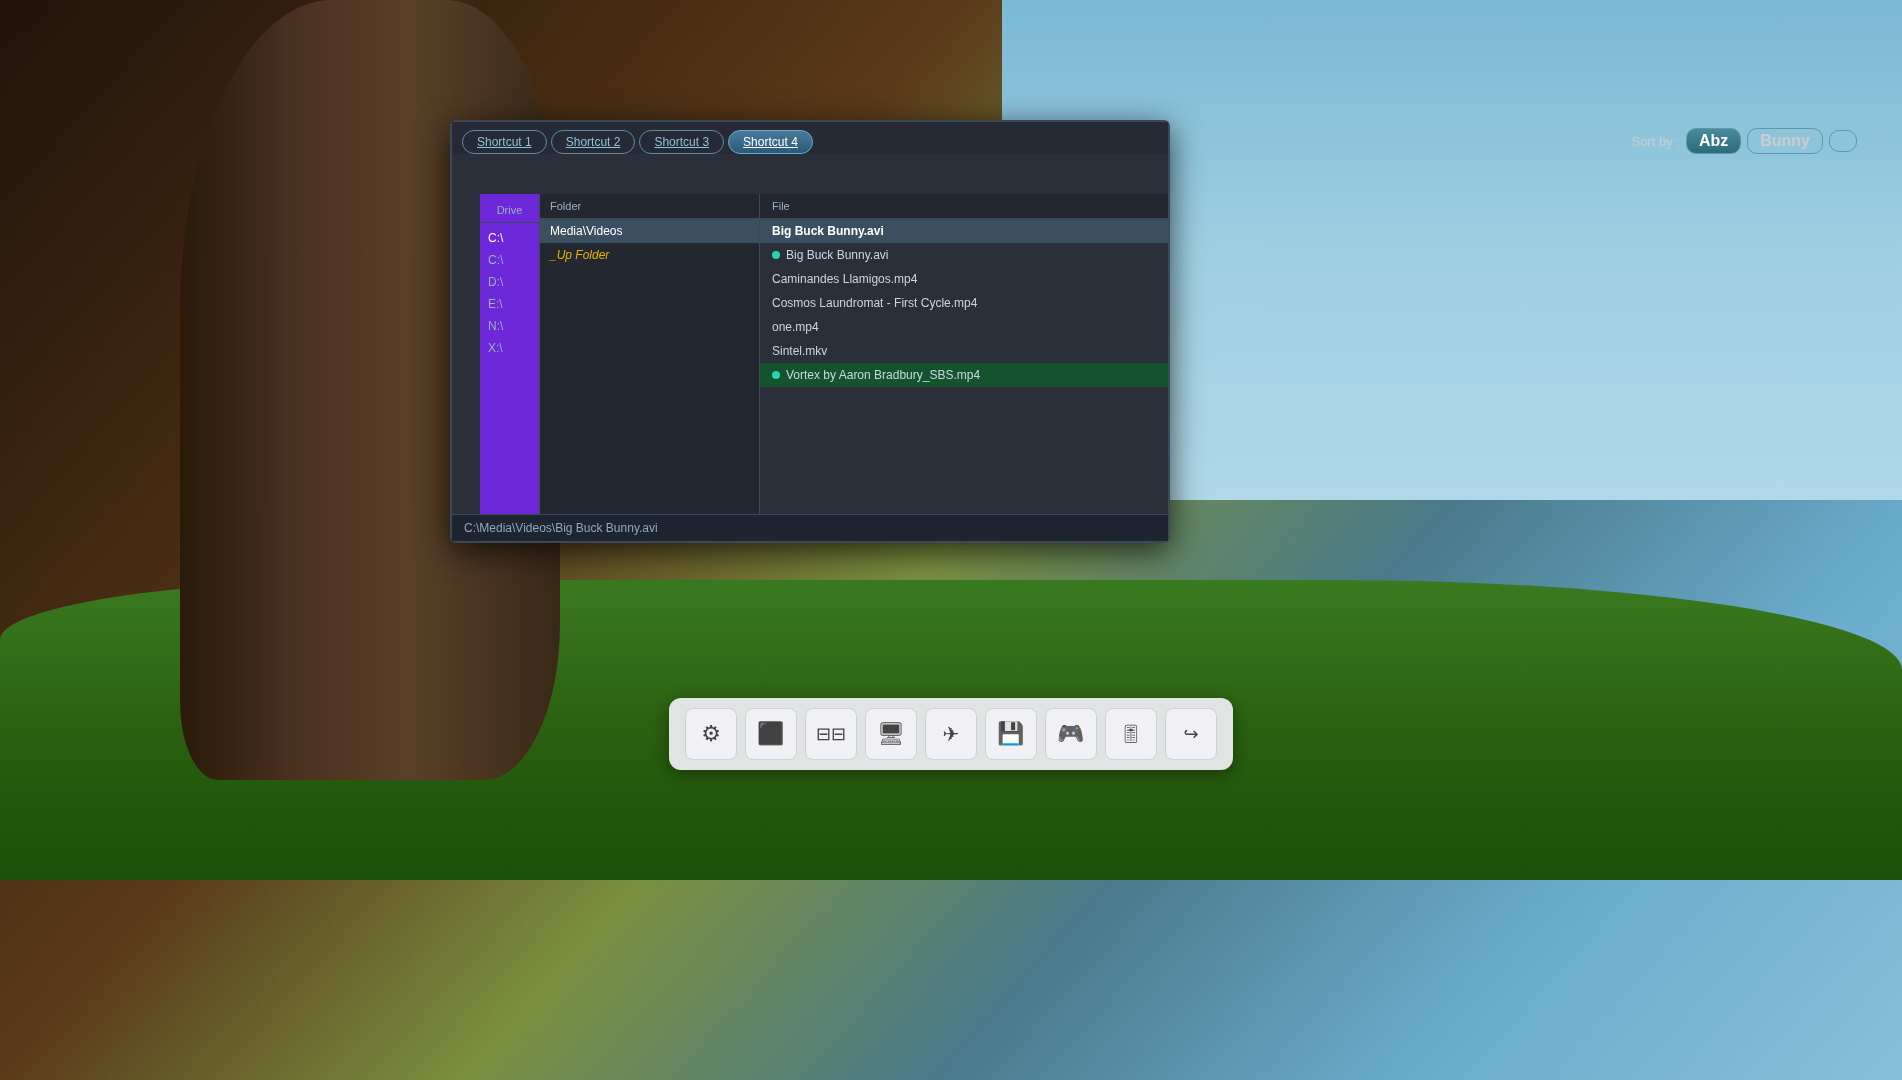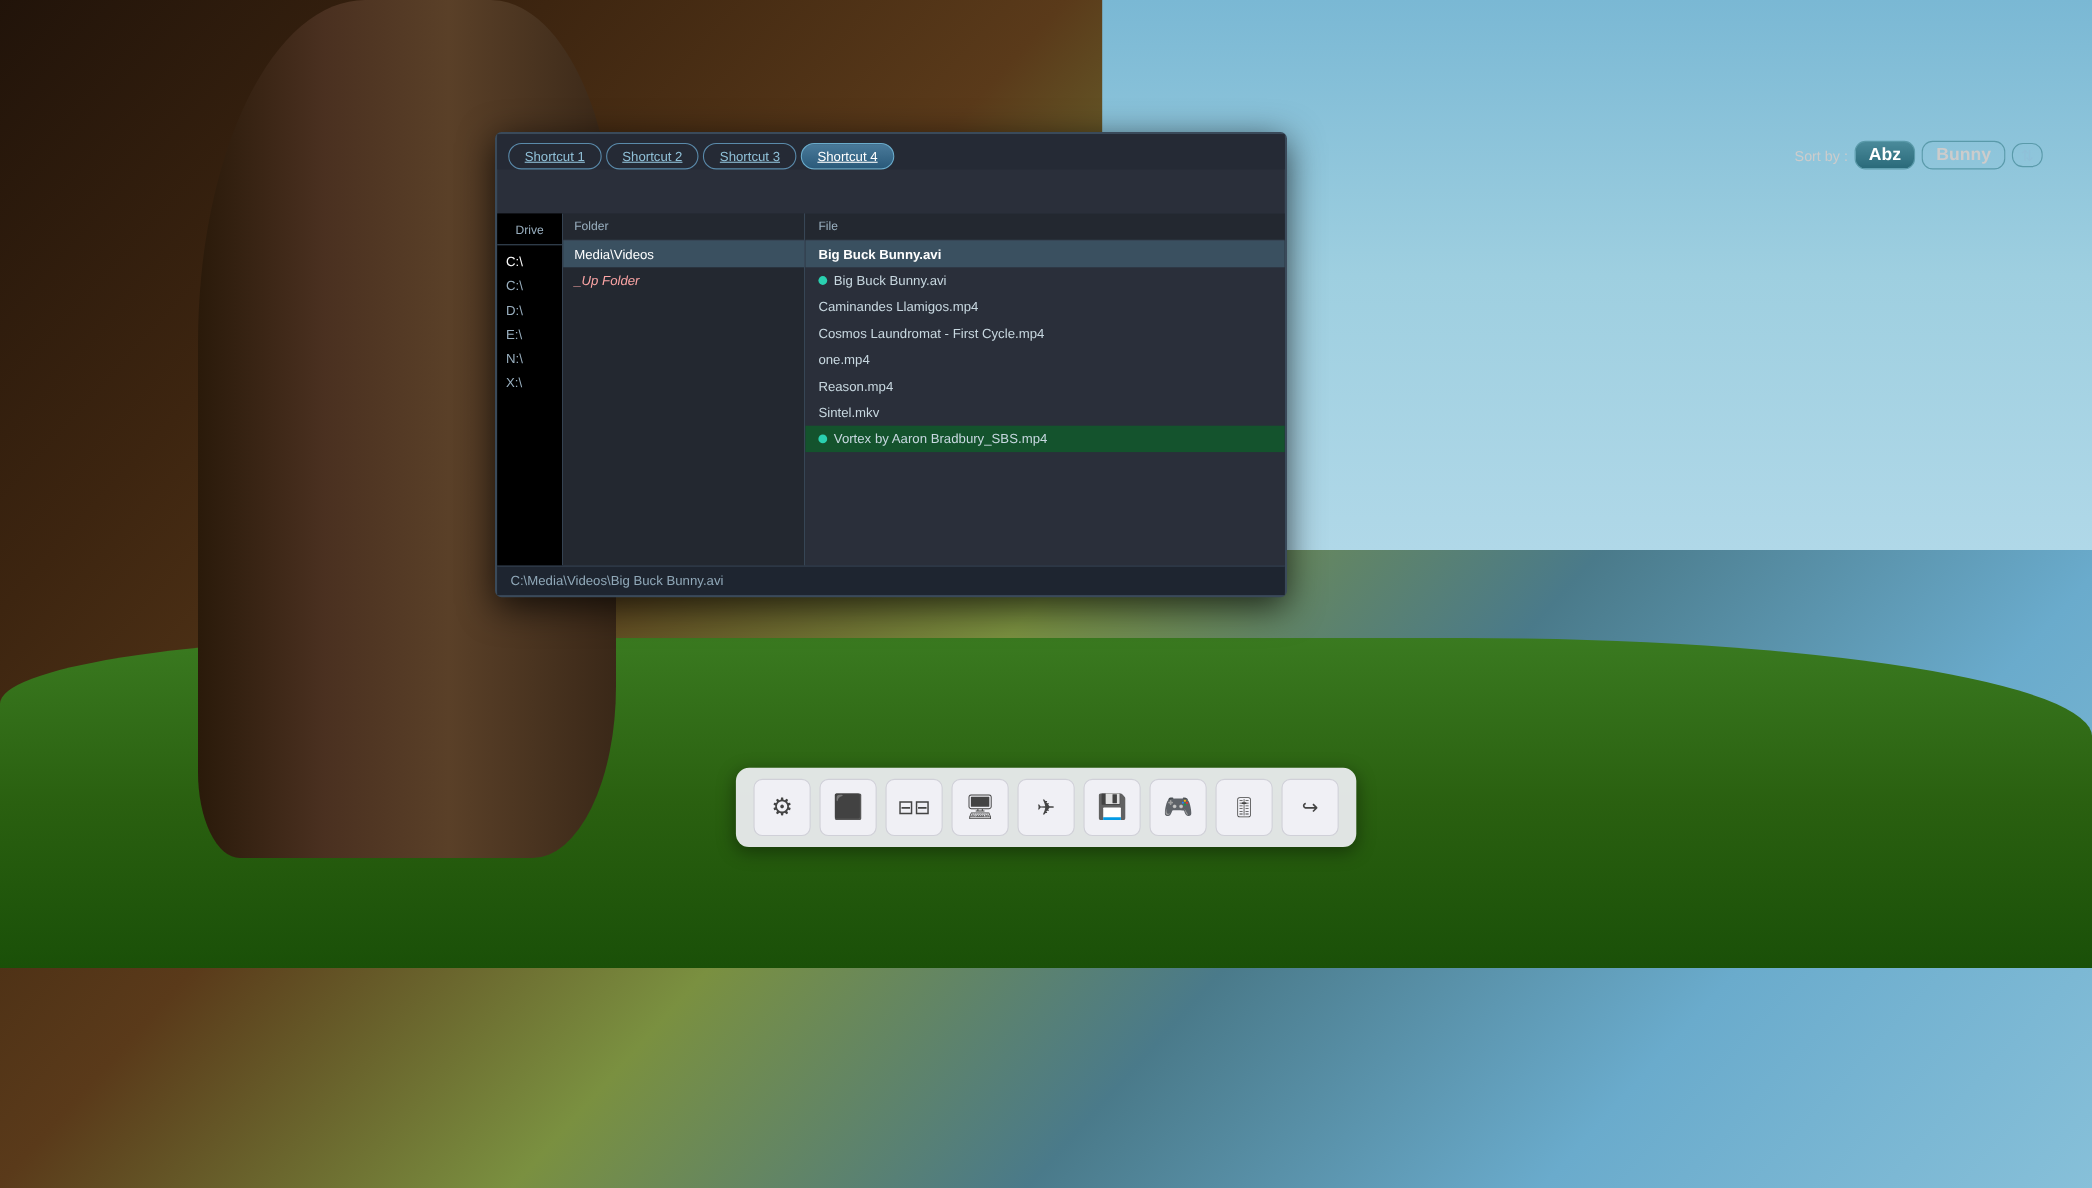--- a/index.html
+++ b/index.html
@@ -120,23 +120,24 @@
     }
 
     .dialog-body {
       display: flex;
       height: 320px;
       margin-top: 40px;
     }
 
     .drive-panel {
       width: 60px;
-      background: #000000;
+      background: #6d28d9;
       padding: 8px 0;
       border-right: 1px solid #3a4a5a;
+      margin-left: 28px;
     }
 
     .drive-header {
       color: #9ab0c0;
       font-size: 11px;
       text-align: center;
       padding: 2px 4px 6px;
       border-bottom: 1px solid #3a4a5a;
       margin-bottom: 4px;
     }
@@ -172,21 +173,21 @@
       font-size: 12px;
       cursor: pointer;
     }
 
     .folder-item.selected {
       background: #3a5060;
       color: #fff;
     }
 
     .folder-item.up-folder {
-      color: #fca5a5;
+      color: #eab308;
       font-style: italic;
     }
 
     .file-panel {
       flex: 1;
       background: #2a2f3a;
       overflow-y: auto;
     }
 
     .file-header {
@@ -313,23 +314,20 @@
       <div class="file-item">
         <span>Caminandes Llamigos.mp4</span>
       </div>
       <div class="file-item">
         <span>Cosmos Laundromat - First Cycle.mp4</span>
       </div>
       <div class="file-item">
         <span>one.mp4</span>
       </div>
       <div class="file-item">
-        <span>Reason.mp4</span>
-      </div>
-      <div class="file-item">
         <span>Sintel.mkv</span>
       </div>
       <div class="file-item highlighted">
         <span class="file-dot"></span>
         <span>Vortex by Aaron Bradbury_SBS.mp4</span>
       </div>
       <div style="height:30px;"></div>
     </div>
   </div>
 

